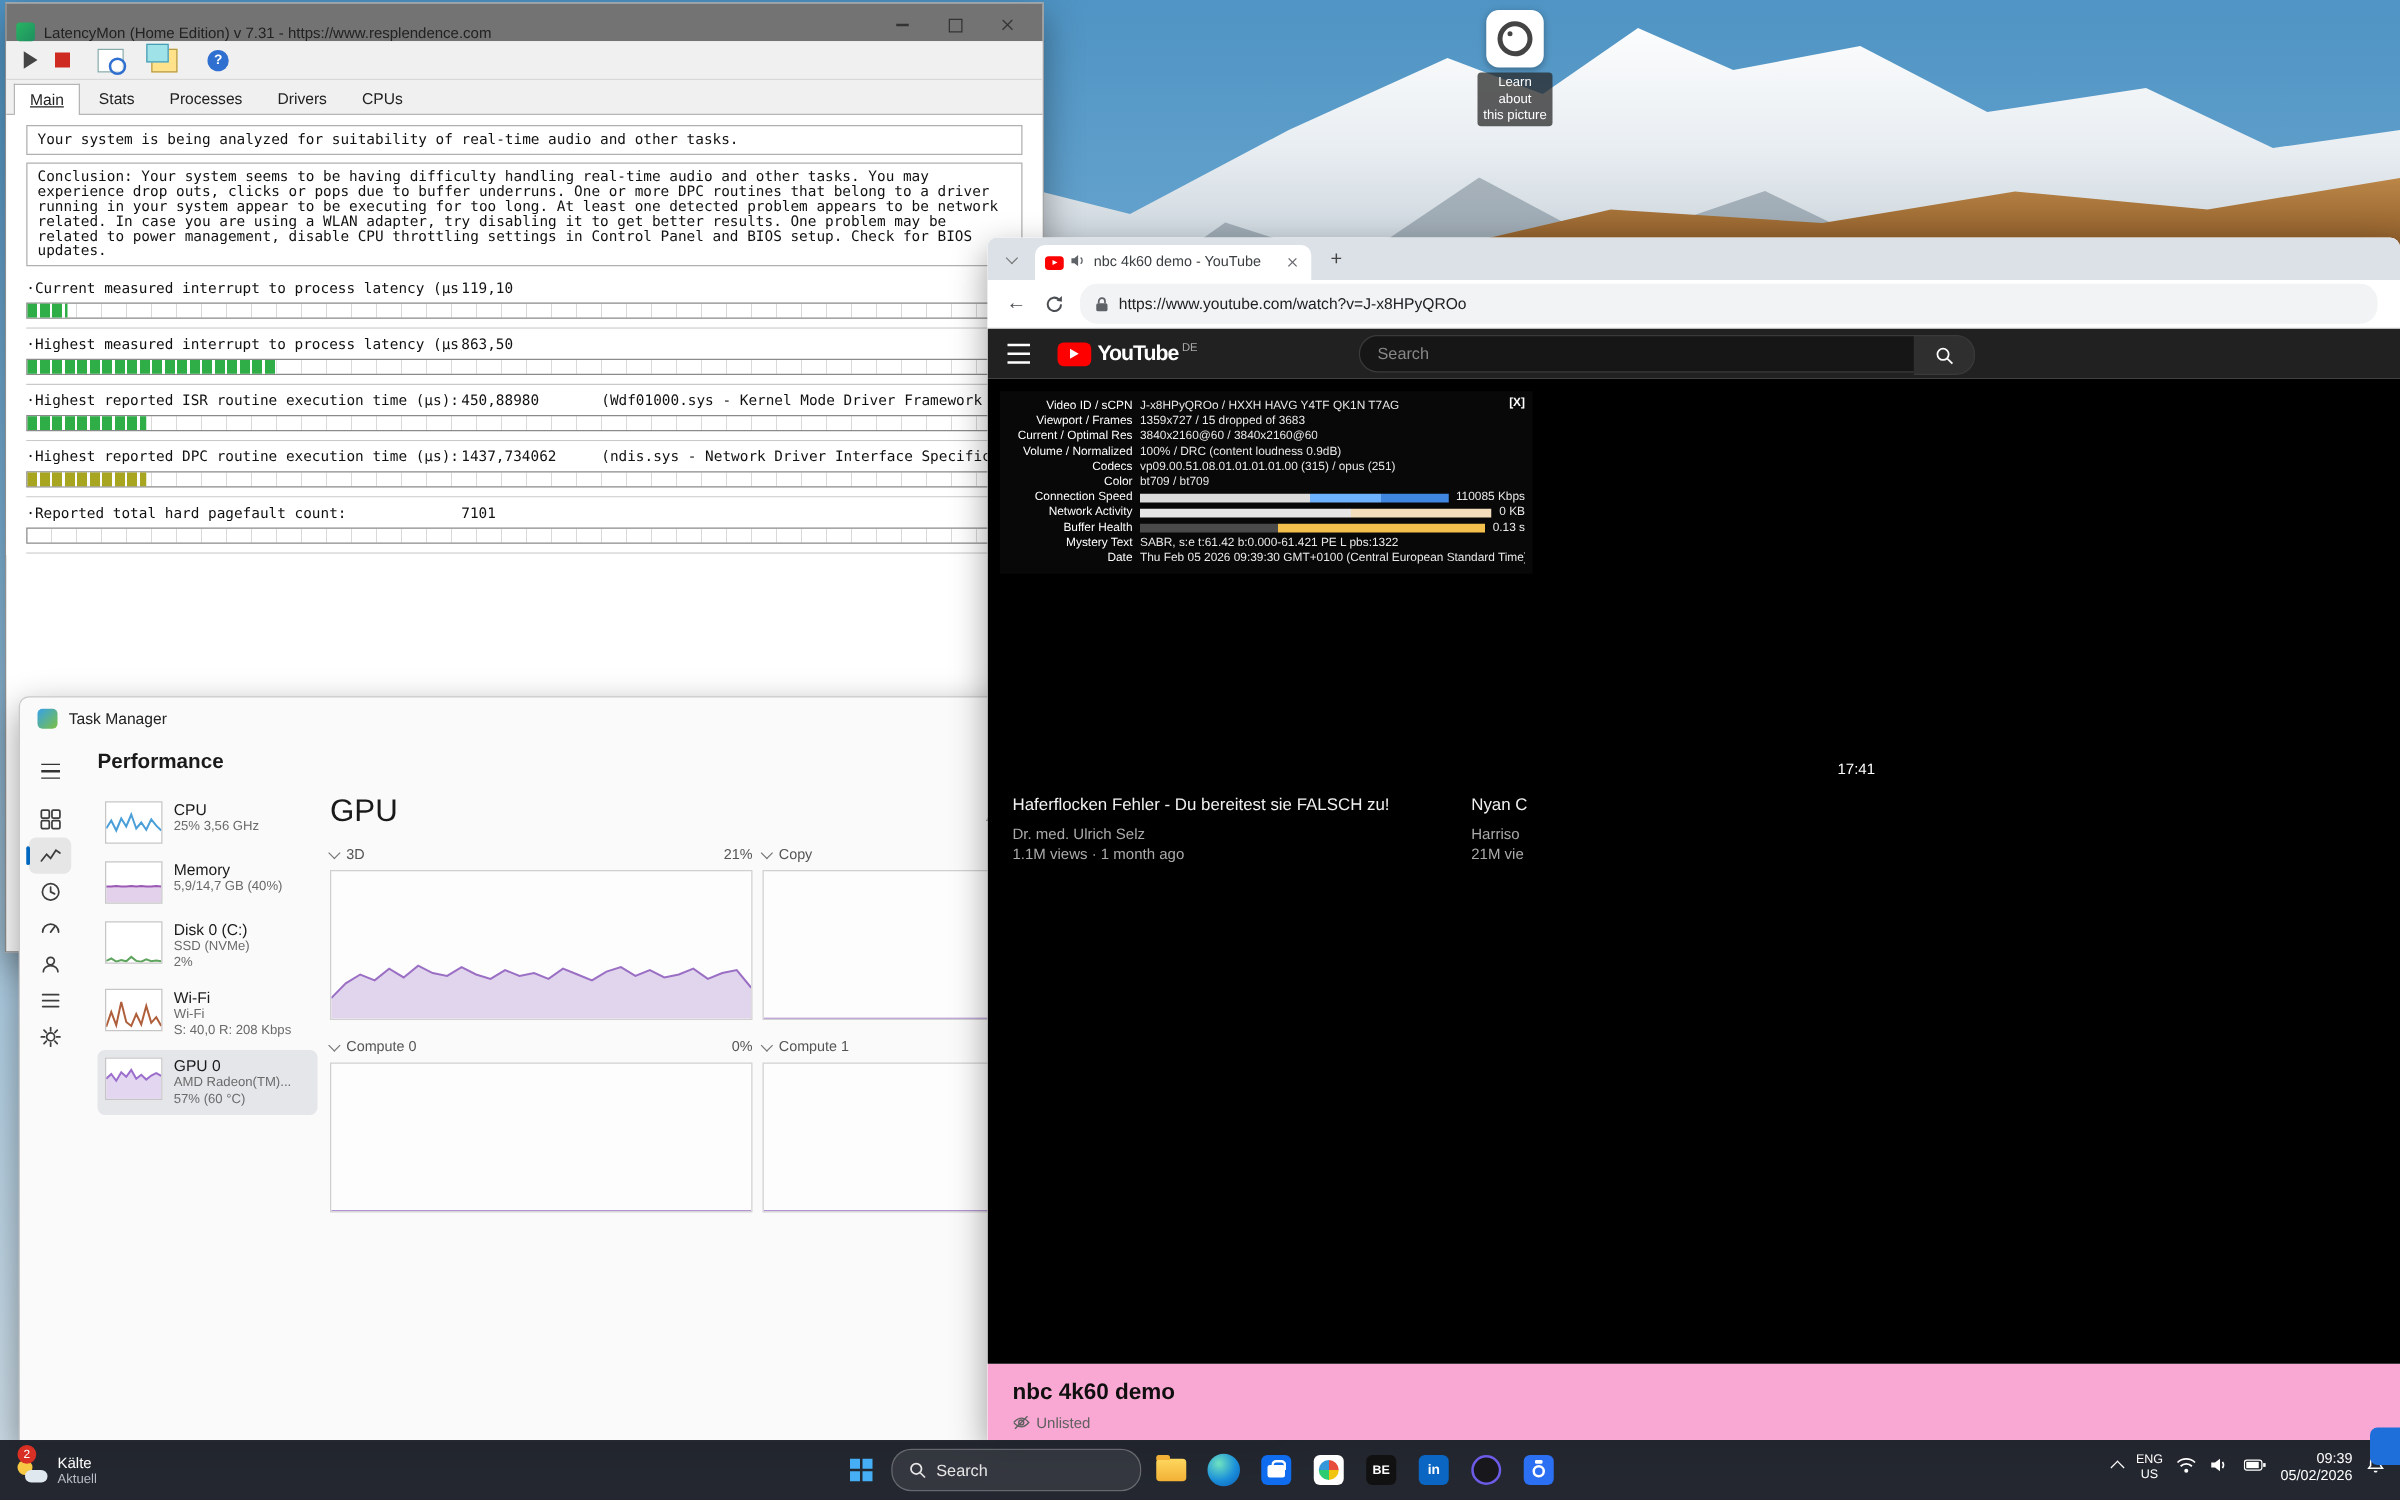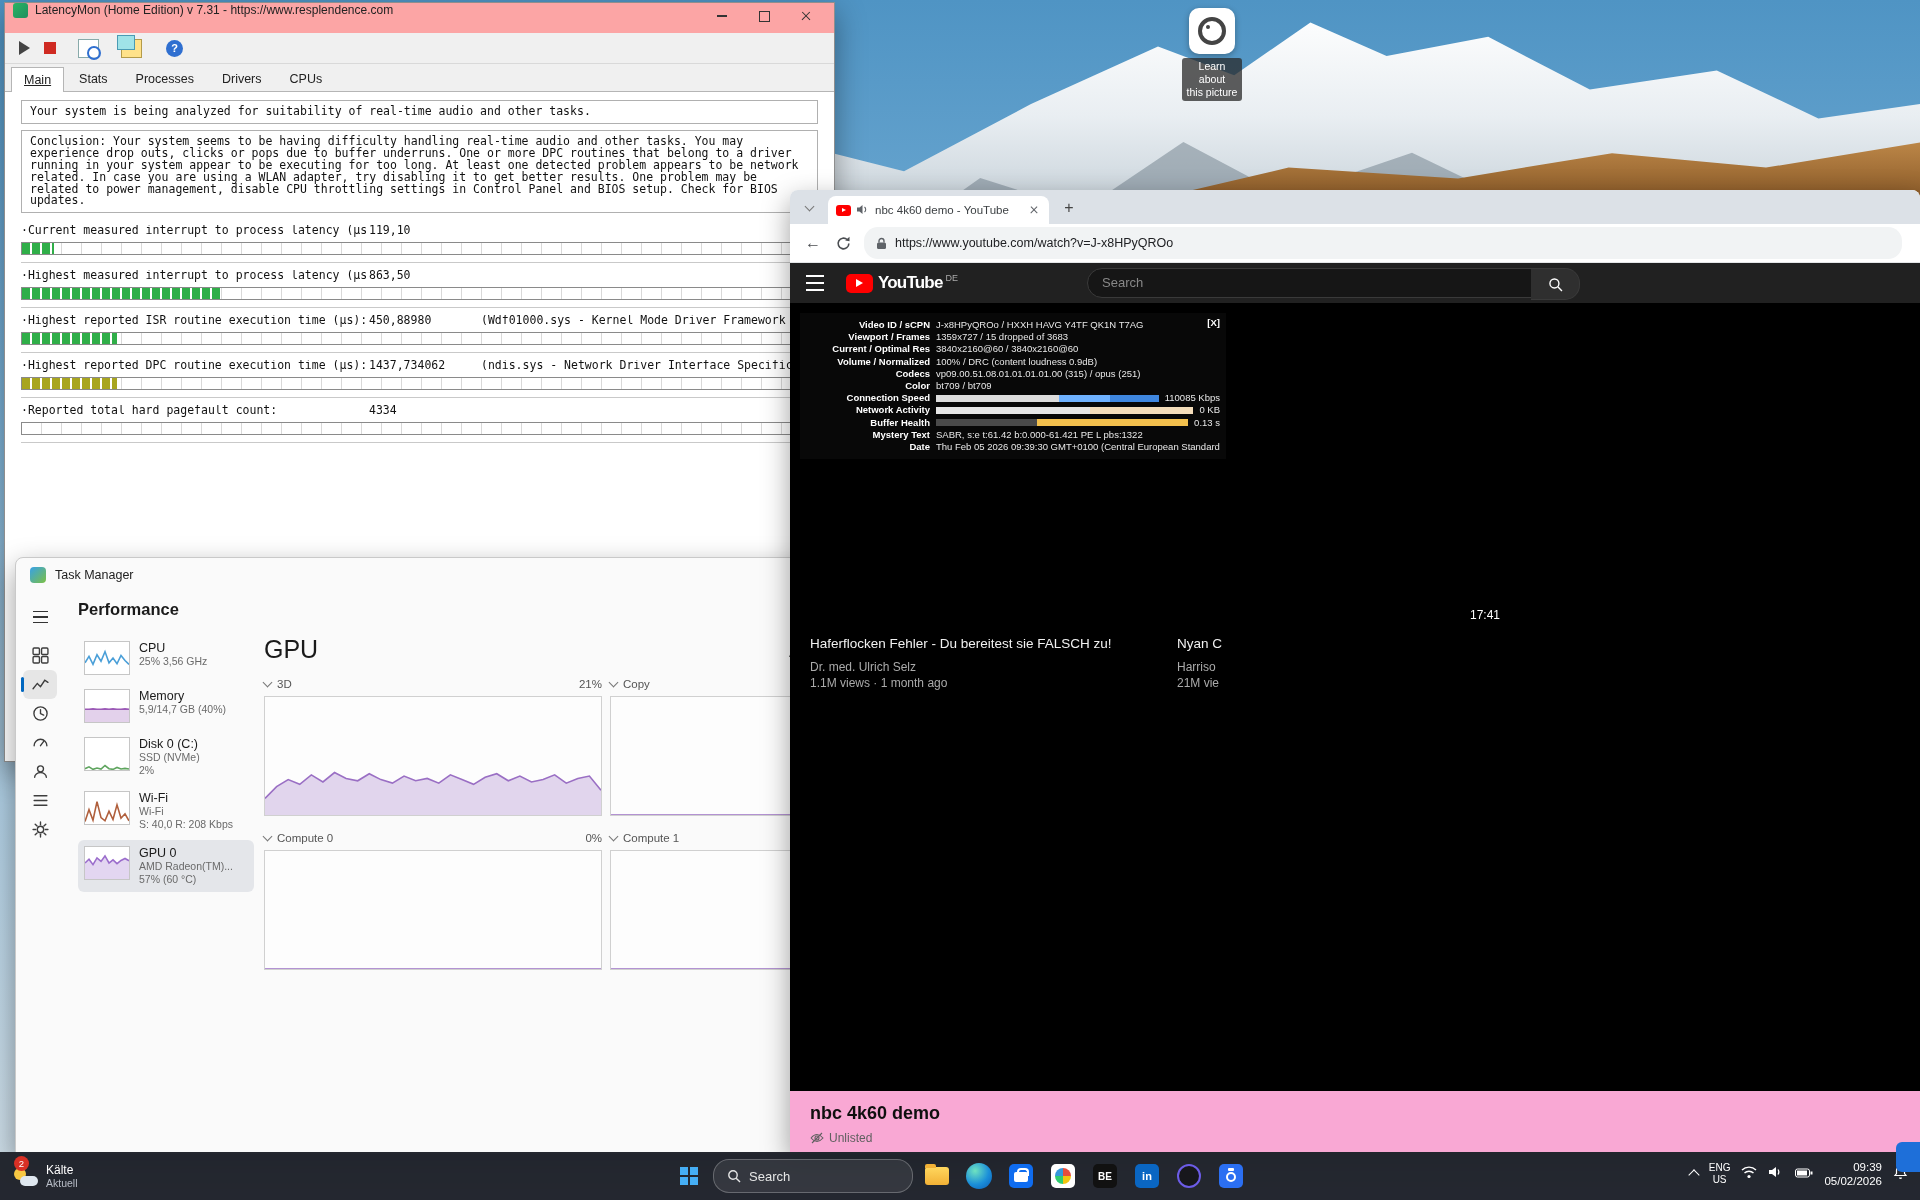--- a/index.html
+++ b/index.html
@@ -21,21 +21,21 @@
   .learn-ico{width:46px;height:46px;margin:0 auto;background:#fff;border-radius:10px;
     display:flex;align-items:center;justify-content:center;box-shadow:0 2px 6px rgba(0,0,0,.3);}
   .lens{width:20px;height:20px;border:4px solid #444;border-radius:50%;position:relative;}
   .lens::after{content:"";position:absolute;left:4px;top:4px;width:4px;height:4px;border-radius:50%;background:#444;}
   .learn-label{margin-top:4px;font-size:10.5px;line-height:1.25;color:#fff;
     background:rgba(40,40,40,.75);border-radius:3px;padding:2px 3px;white-space:pre-line;}
   
   .win{position:absolute;box-shadow:0 10px 28px rgba(0,0,0,.38);}
   
   .lm{left:4px;top:2px;width:829px;height:758px;background:#fff;border:1px solid #8e8e8e;z-index:10;}
-  .lm-title{height:30px;background:#fca5a5;display:flex;align-items:flex-start;padding:0 8px;gap:7px;}
+  .lm-title{height:30px;background:#737373;display:flex;align-items:flex-end;padding:0 8px;gap:7px;}
   .lm-appico{width:15px;height:15px;border-radius:3px;background:linear-gradient(135deg,#28b463,#1f8f5f);}
   .lm-title-text{font-size:12px;color:#222;flex:1;white-space:nowrap;overflow:hidden;}
   .wbtns{display:flex;gap:2px;}
   .wb{width:40px;height:26px;display:flex;align-items:center;justify-content:center;color:#333;font-size:13px;}
   .maxbox{width:9px;height:9px;border:1.2px solid #333;display:inline-block;}
   .minbar{width:10px;height:1.4px;background:#333;display:inline-block;}
   .xicon{position:relative;width:12px;height:12px;display:inline-block;}
   .xicon::before,.xicon::after{content:"";position:absolute;left:50%;top:50%;width:11px;height:1.3px;background:#333;}
   .xicon::before{transform:translate(-50%,-50%) rotate(45deg);}
   .xicon::after{transform:translate(-50%,-50%) rotate(-45deg);}
@@ -125,21 +125,21 @@
   .yt-de{color:#aaa;font-size:9px;margin-left:3px;align-self:flex-start;}
   .yt-search{position:absolute;left:297px;top:5px;width:430px;height:28px;border:1px solid #3a3a3a;
     border-radius:15px 0 0 15px;background:#161616;color:#888;font-size:13px;line-height:28px;padding-left:14px;}
   .yt-search-btn{position:absolute;left:741px;top:5px;width:48px;height:30px;background:#2f2f2f;
     border:1px solid #3a3a3a;border-left:none;border-radius:0 15px 15px 0;display:flex;align-items:center;justify-content:center;color:#fff;}
   .yt-player{height:788px;background:#000;position:relative;}
   .stats{position:absolute;left:10px;top:10px;width:414px;background:rgba(10,10,10,.8);padding:6px 6px 6px 6px;
     font-size:9.5px;line-height:12.2px;color:#e8e8e8;}
   .stats-close{position:absolute;right:6px;top:4px;color:#fff;font-weight:bold;}
   .st-row{display:flex;align-items:center;}
-  .st-lbl{width:100px;flex-shrink:0;text-align:right;font-weight:bold;color:#fff;margin-right:6px;white-space:nowrap;margin-left:24px;}
+  .st-lbl{width:100px;flex-shrink:0;text-align:right;font-weight:normal;color:#fff;margin-right:6px;white-space:nowrap;}
   .st-val{white-space:nowrap;overflow:hidden;}
   .st-bar{flex:1;height:7px;margin-right:6px;}
   .bar-blue{background:linear-gradient(90deg,#dcdcdc 0 55%,#6eb1ff 55% 78%,#3f87e0 78% 100%);}
   .bar-plain{background:linear-gradient(90deg,#e6e6e6 0 60%,#f4ddba 60% 100%);}
   .bar-amber{background:linear-gradient(90deg,#4a4a4a 0 40%,#f3c04d 40% 100%);}
   .dur{position:absolute;left:680px;top:305px;color:#fff;font-size:12px;}
   .suggs{position:absolute;left:20px;top:332px;display:flex;gap:22px;}
   .sg{width:345px;}
   .sg-title{font-size:13.5px;font-weight:500;color:#f1f1f1;line-height:1.3;display:-webkit-box;
     -webkit-line-clamp:2;-webkit-box-orient:vertical;overflow:hidden;max-height:36px;}
@@ -284,21 +284,21 @@
               <span class="lm-det">(ndis.sys - Network Driver Interface Specification (NDIS), Micr</span>
             </div>
             <div class="lm-bar">
               <div class="lm-fill" style="width: 12%; background: repeating-linear-gradient(90deg, rgb(168, 165, 32) 0px, rgb(168, 165, 32) 8px, rgb(255, 255, 255) 8px, rgb(255, 255, 255) 10px);"></div>
             </div>
             <div class="lm-sep"></div>
           </div>
           <div class="lm-metric">
             <div class="lm-row">
               <span class="lm-lbl">·Reported total hard pagefault count:</span>
-              <span class="lm-val">4334</span>
+              <span class="lm-val">7101</span>
               <span class="lm-det"></span>
             </div>
             <div class="lm-bar">
               <div class="lm-fill" style="width: 0%; background: repeating-linear-gradient(90deg, rgb(47, 174, 72) 0px, rgb(47, 174, 72) 8px, rgb(255, 255, 255) 8px, rgb(255, 255, 255) 10px);"></div>
             </div>
             <div class="lm-sep"></div>
           </div>
         </div>
     </div>
   </section>

